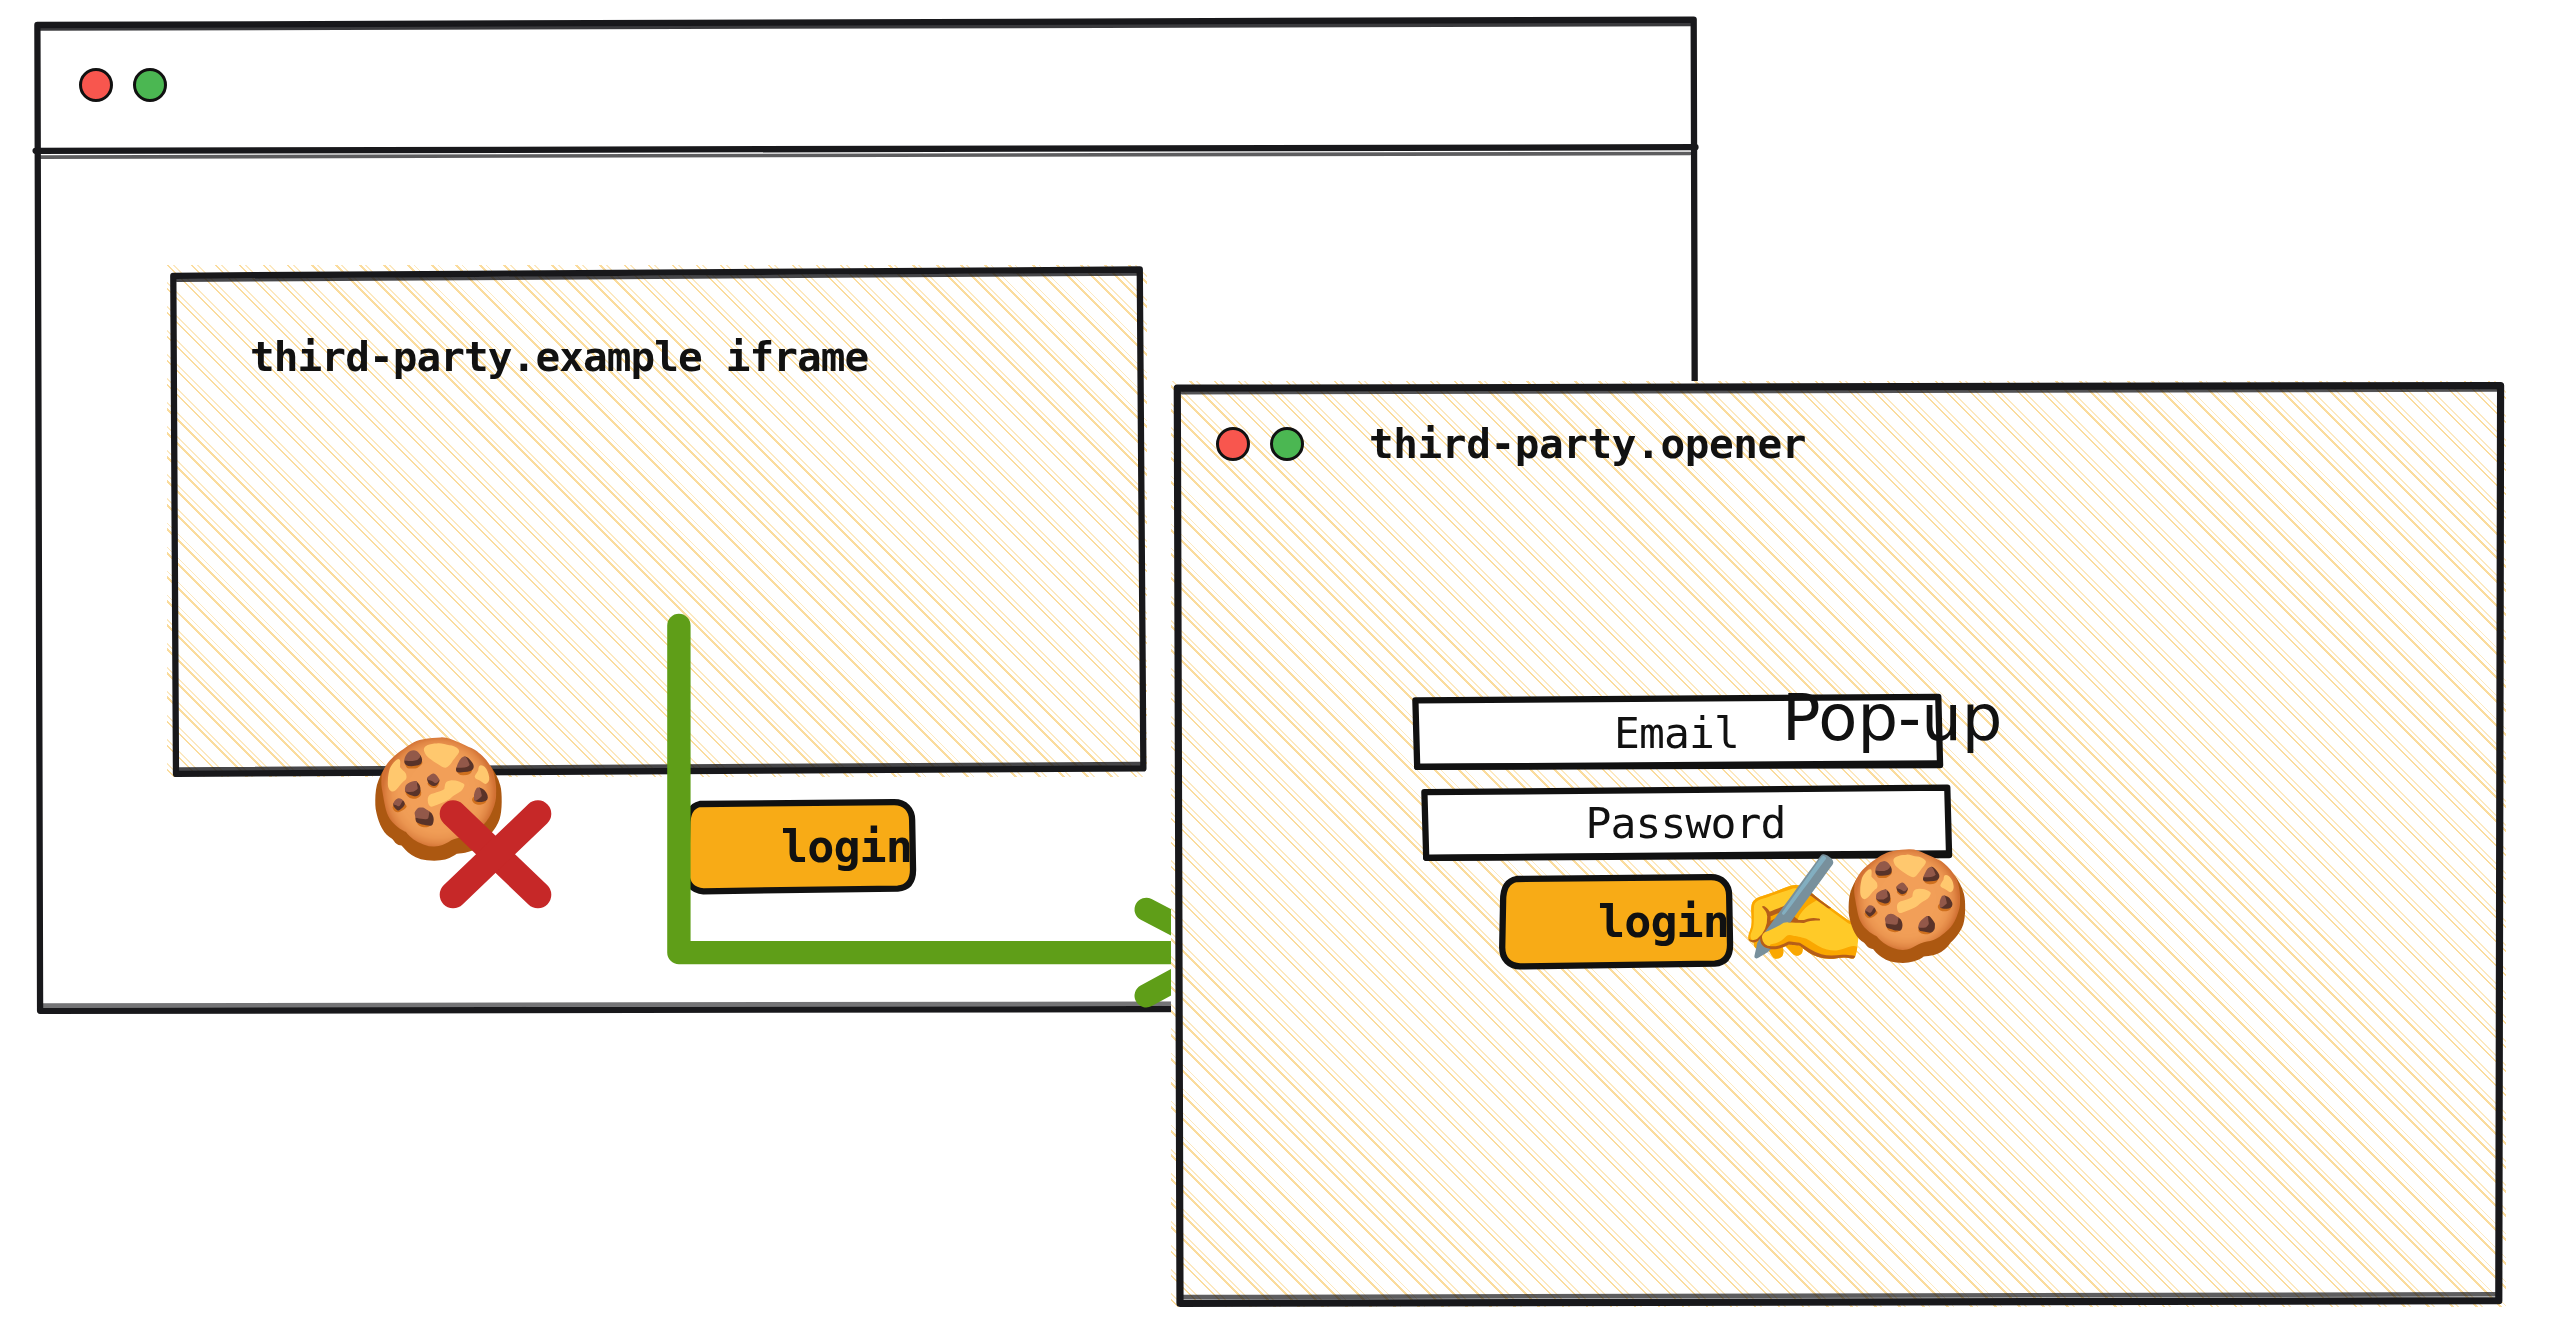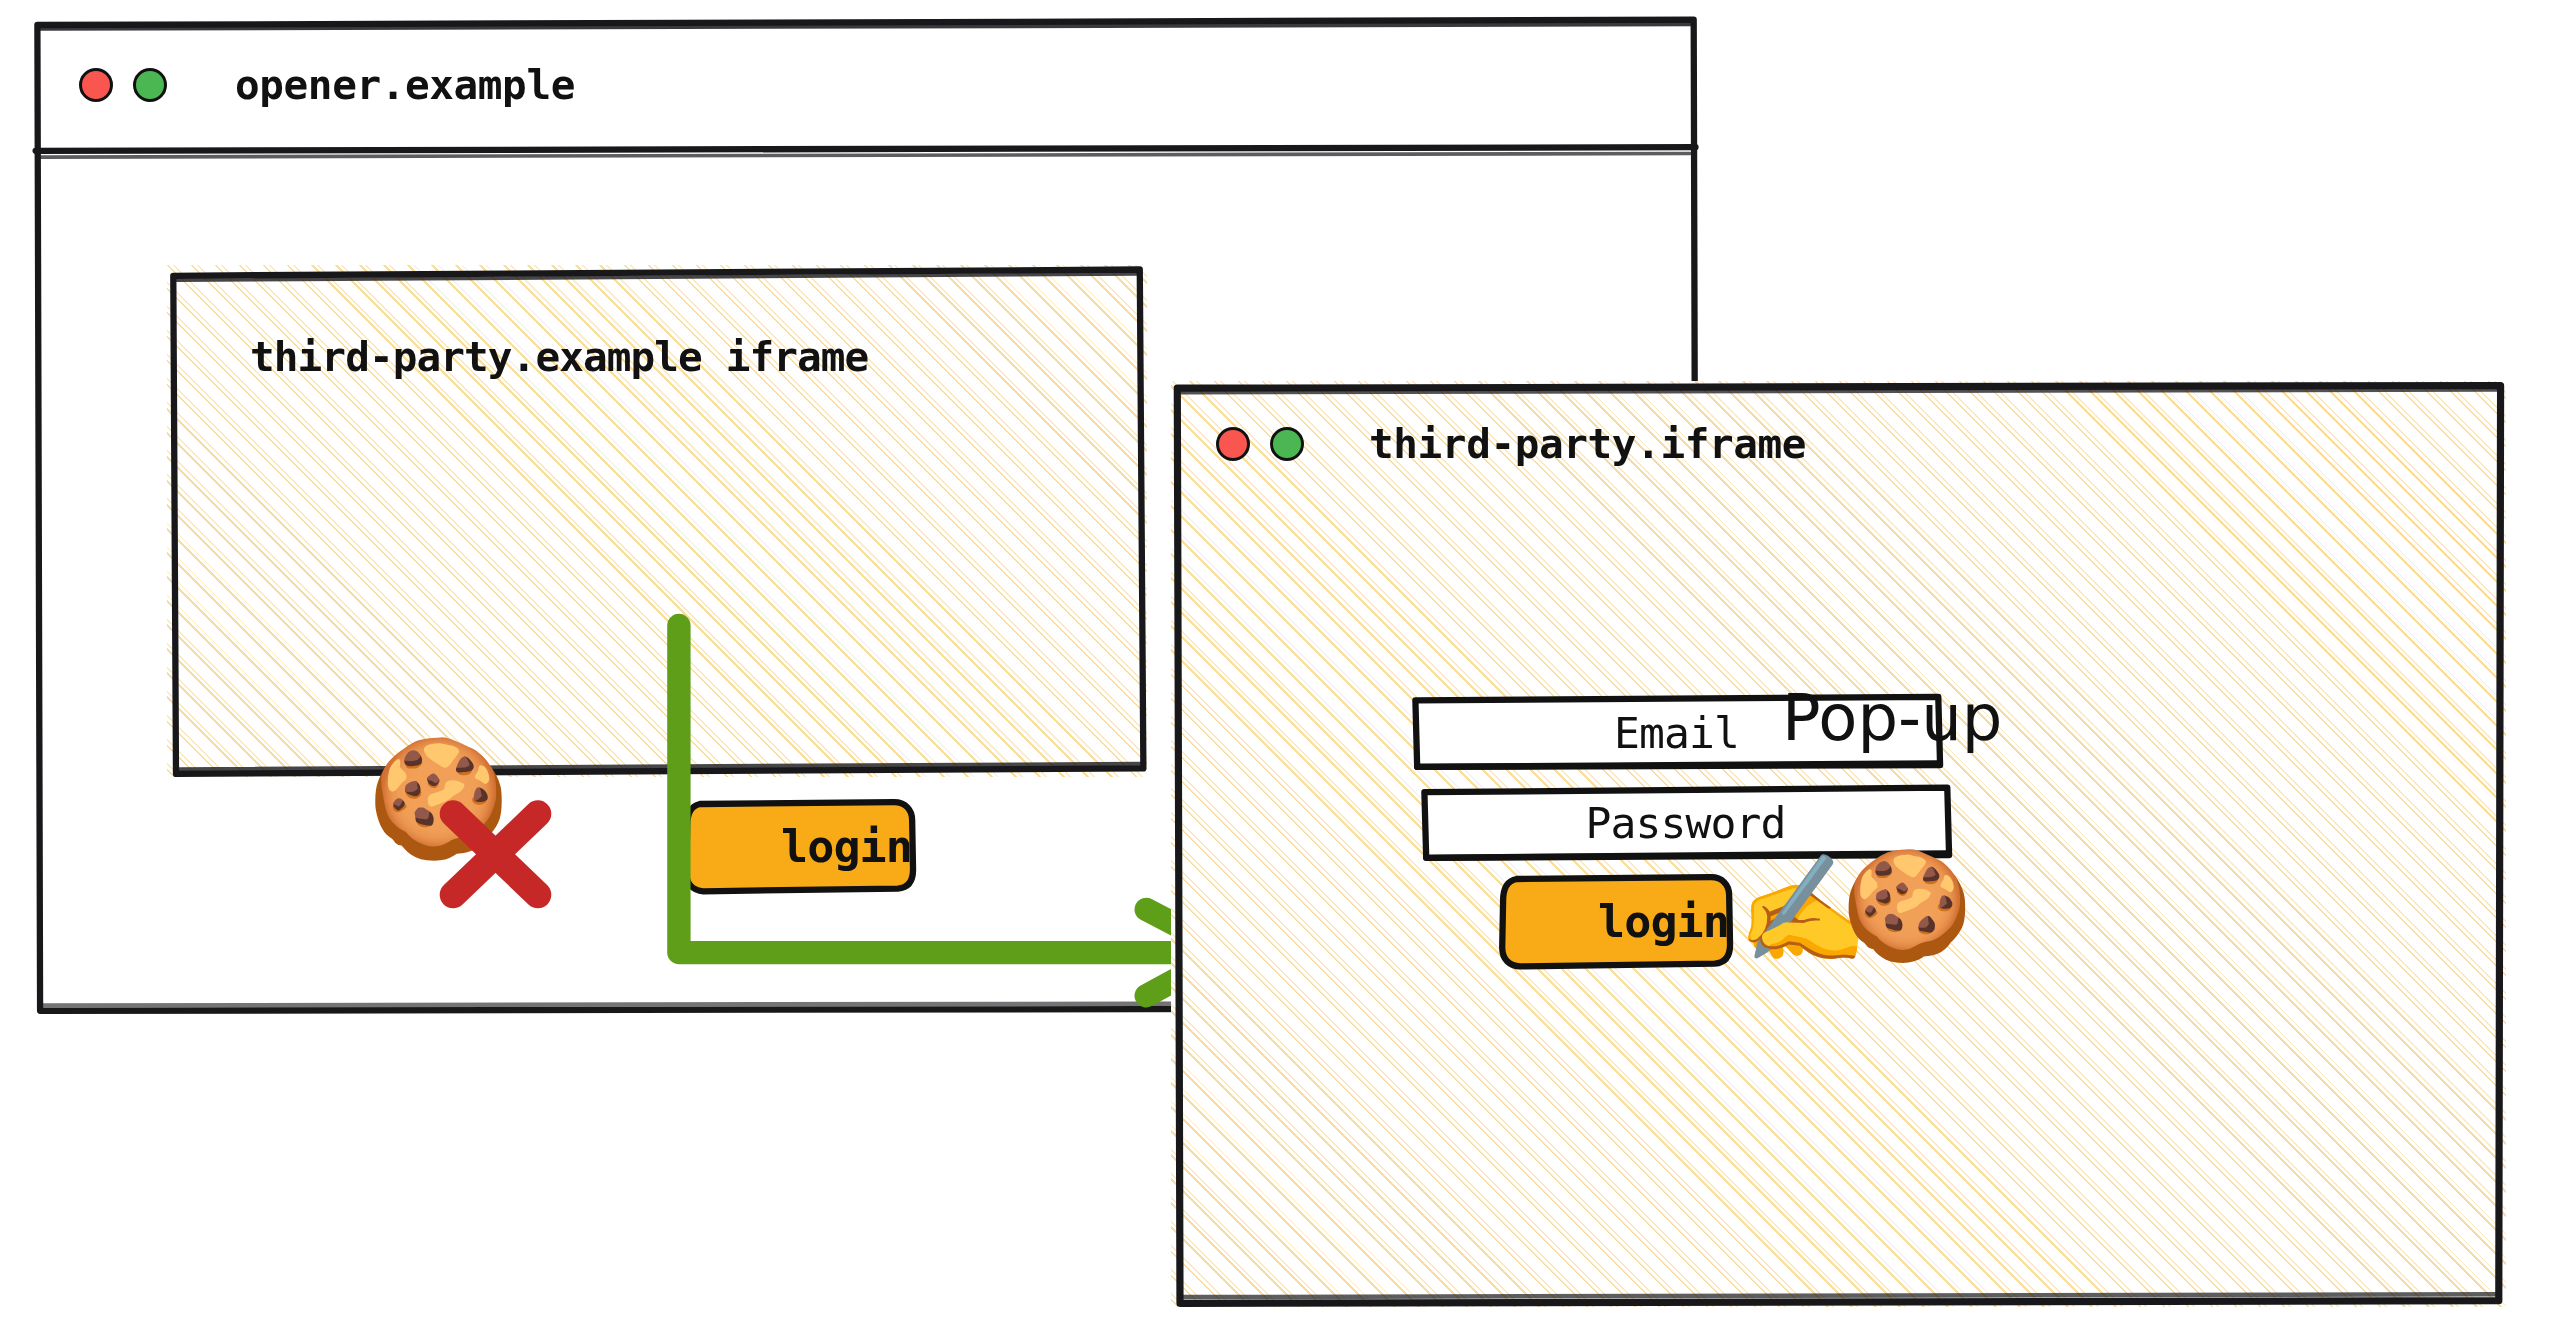--- a/index.html
+++ b/index.html
@@ -302,21 +302,20 @@
       <path d="M4,150 L1851,146" stroke-width="7"></path>
       <path d="M8,157 L1845,153" stroke-width="4" opacity="0.7"></path>
       <path d="M11,1101 L1846,1098" stroke-width="5" opacity="0.6"></path>
     </svg>
 
     <div class="titlebar">
       <div class="traffic">
         <span class="dot red"></span>
         <span class="dot green"></span>
       </div>
-      <span class="win-title">opener.example</span>
     </div>
 
     <div class="hatched" id="iframe-box">
 
       <svg class="sketch-border" viewBox="0 0 1090 570" preserveAspectRatio="none">
         <path d="M7,12 L1082,5 L1086,560 L10,566 Z" stroke-width="7"></path>
         <path d="M11,17 L1079,10" stroke-width="4" opacity="0.8"></path>
         <path d="M13,561 L1083,555" stroke-width="5" opacity="0.8"></path>
       </svg>
 
@@ -350,21 +349,21 @@
       <path d="M7,8 L1479,5 L1477,1023 L10,1026 Z" stroke-width="8"></path>
       <path d="M12,13 L1475,10" stroke-width="4" opacity="0.75"></path>
       <path d="M13,1019 L1474,1016" stroke-width="5" opacity="0.7"></path>
     </svg>
 
     <div class="titlebar">
       <div class="traffic">
         <span class="dot red"></span>
         <span class="dot green"></span>
       </div>
-      <span class="win-title">third-party.iframe</span>
+      <span class="win-title">third-party.opener</span>
     </div>
 
     <svg class="titlebar-rule" viewBox="0 0 1485 14" preserveAspectRatio="none">
       <path d="M6,5 L1478,2"></path>
       <path d="M10,11 L1474,8" stroke-width="4" opacity="0.7"></path>
     </svg>
 
     <div class="field" id="email-field">
       <svg class="field-outline" viewBox="0 0 594 84" preserveAspectRatio="none">
         <path d="M6,6 L588,2 L590,78 L8,80 Z"></path>

